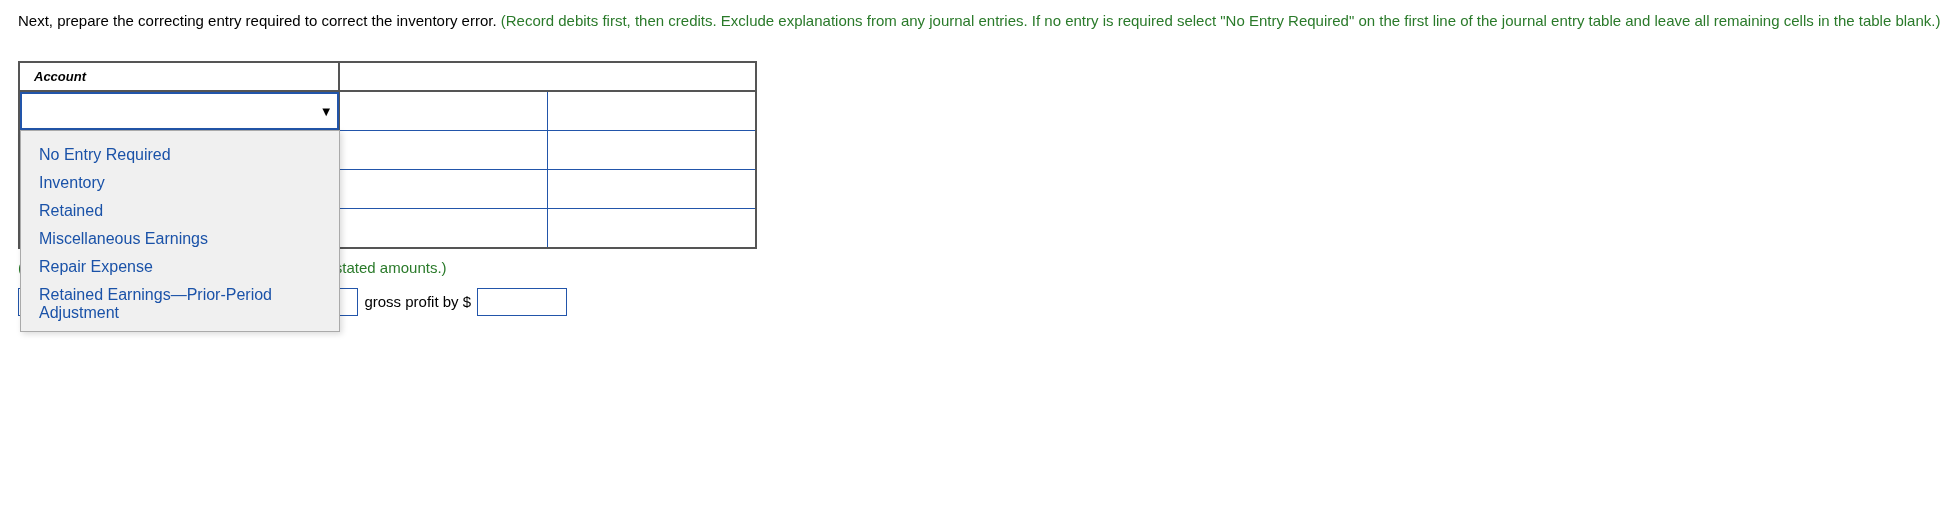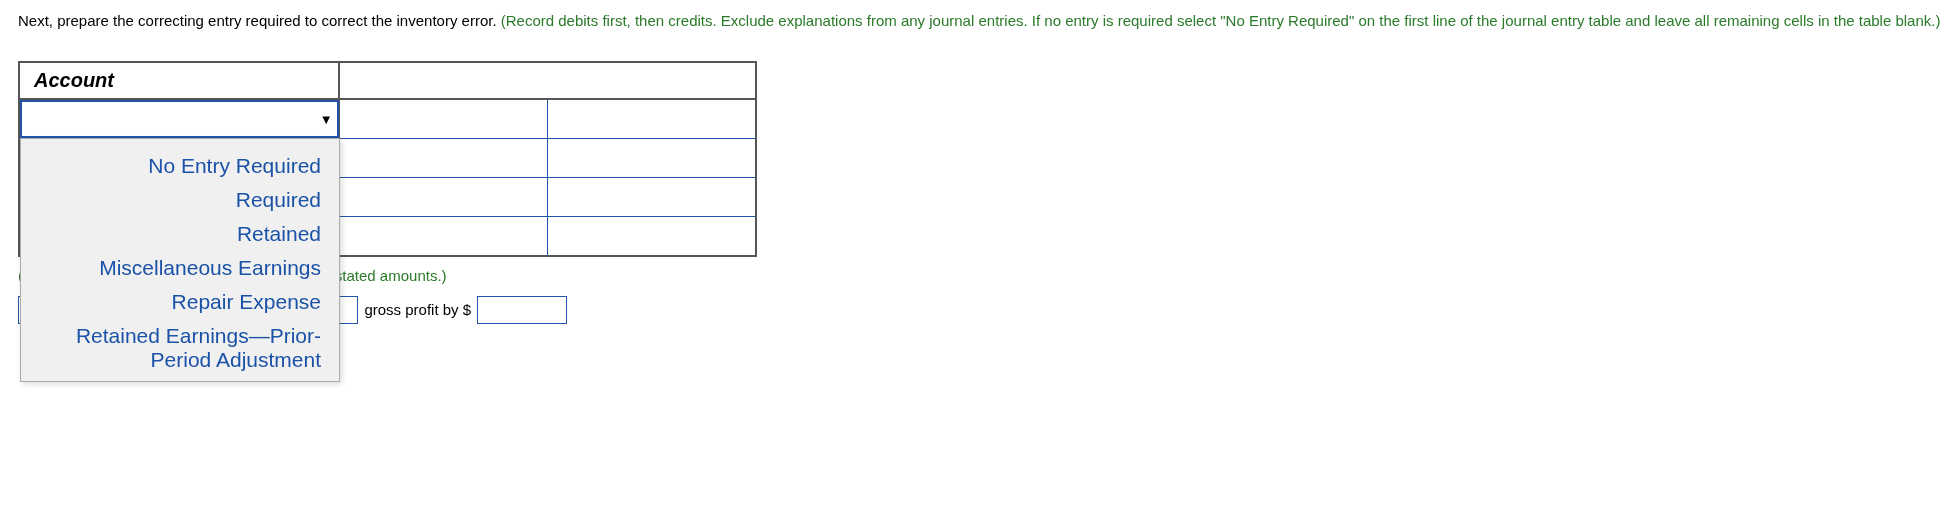--- a/index.html
+++ b/index.html
@@ -25,21 +25,21 @@
       border-collapse: collapse;
       border: 2px solid #555;
       min-width: 560px;
     }
     .journal-table thead tr th {
       border: 2px solid #555;
       padding: 6px 14px;
       text-align: center;
       font-style: italic;
       font-weight: bold;
-      font-size: 20px;
+      font-size: 13px;
       background: #fff;
     }
     .journal-table thead tr th.account-col {
       text-align: left;
       min-width: 320px;
     }
     .journal-table thead tr th.entry-header {
       text-align: center;
       min-width: 260px;
     }
@@ -90,25 +90,24 @@
       left: 0;
       z-index: 100;
       background: #f0f0f0;
       border: 1px solid #aaa;
       min-width: 320px;
       box-shadow: 2px 2px 6px rgba(0,0,0,0.15);
       padding: 10px 0 4px 0;
     }
     .dropdown-list .dropdown-item {
       padding: 5px 18px;
-      font-size: 21px;
+      font-size: 16px;
       color: #1a52a8;
       cursor: pointer;
       background: transparent;
-      text-align: right;
     }
     .main-layout {
       display: flex;
       flex-direction: row;
       align-items: flex-start;
       gap: 0;
     }
     .left-col {
       position: relative;
       min-width: 580px;
@@ -155,21 +154,21 @@
           <td class="account-cell">
             <div class="select-wrapper">
               <select class="account-select">
                 <option value=""></option>
               </select>
               <span class="dropdown-arrow">▼</span>
             </div>
 
             <div class="dropdown-list">
               <div class="dropdown-item">No Entry Required</div>
-              <div class="dropdown-item">Required</div>
+              <div class="dropdown-item">Inventory</div>
               <div class="dropdown-item">Retained</div>
               <div class="dropdown-item">Miscellaneous Earnings</div>
               <div class="dropdown-item">Repair Expense</div>
               <div class="dropdown-item">Retained Earnings—Prior-Period Adjustment</div>
             </div>
           </td>
           <td style="border:1px solid #2255aa; min-width:120px; height:34px;"><input type="text" style="border: none; outline: none; width: 100%; height: 100%; font-size: 15px;" value=""></td>
           <td style="border:1px solid #2255aa; min-width:120px; height:34px;"><input type="text" style="border: none; outline: none; width: 100%; height: 100%; font-size: 15px;" value=""></td>
         </tr>
         <tr>

